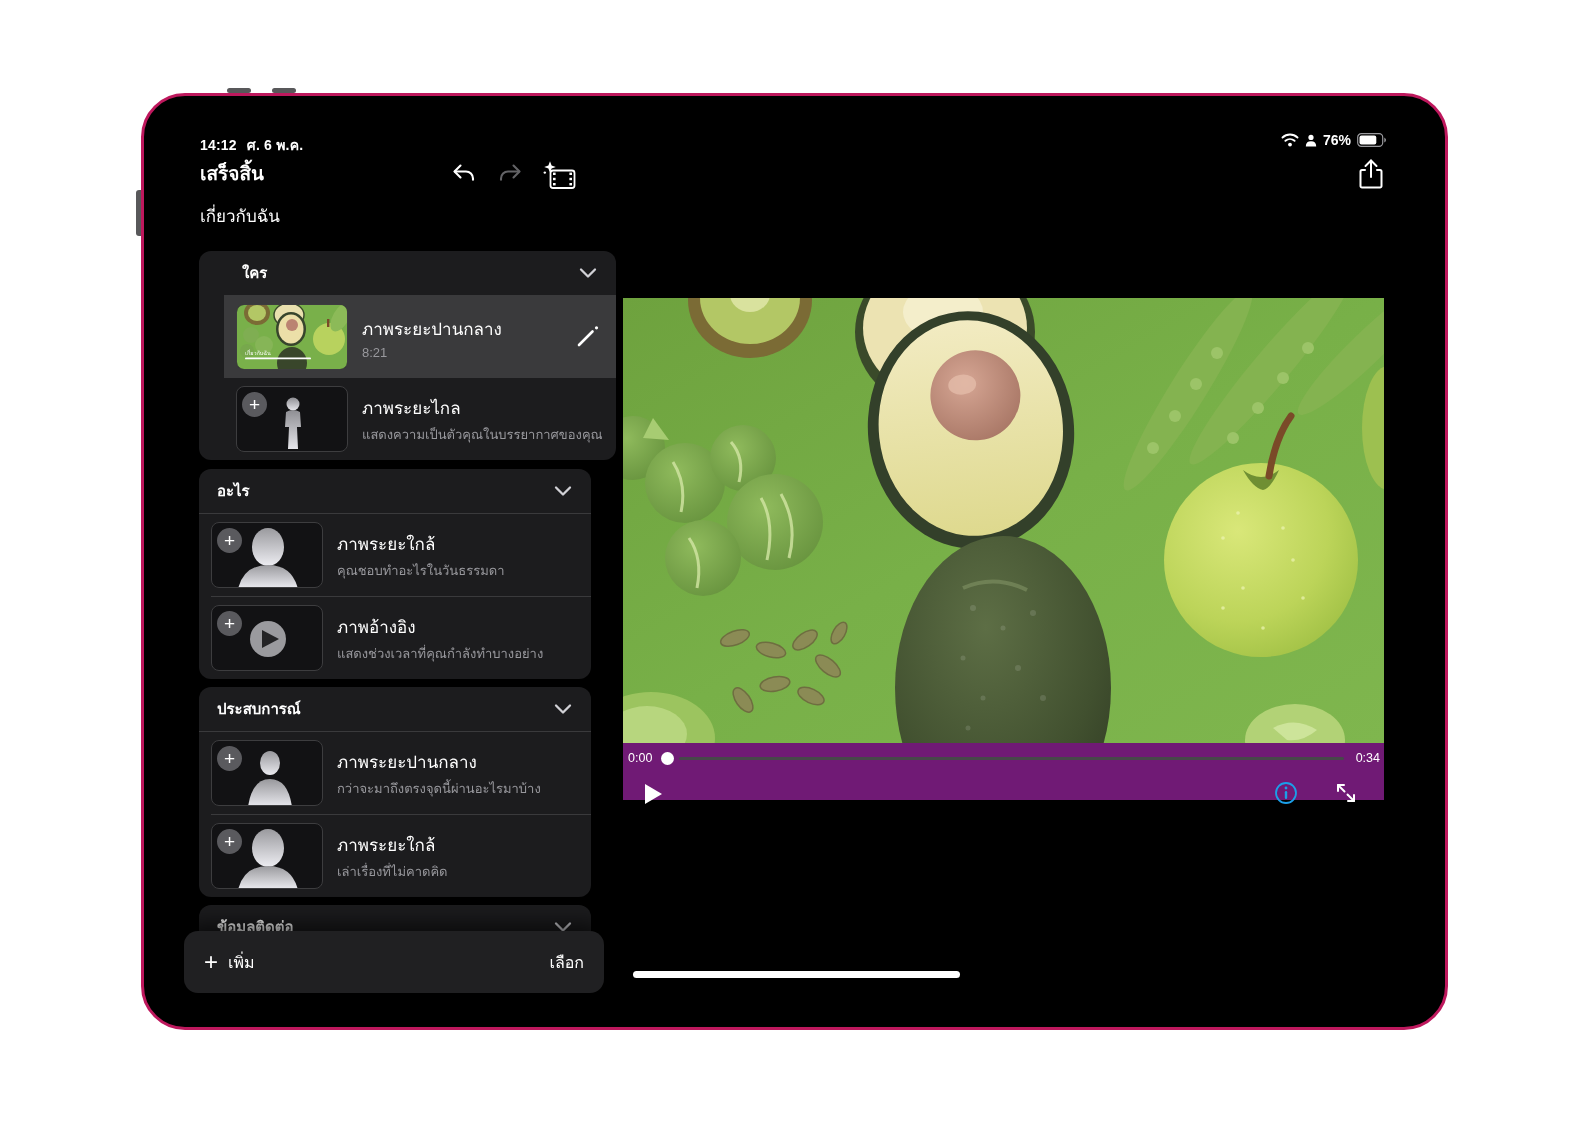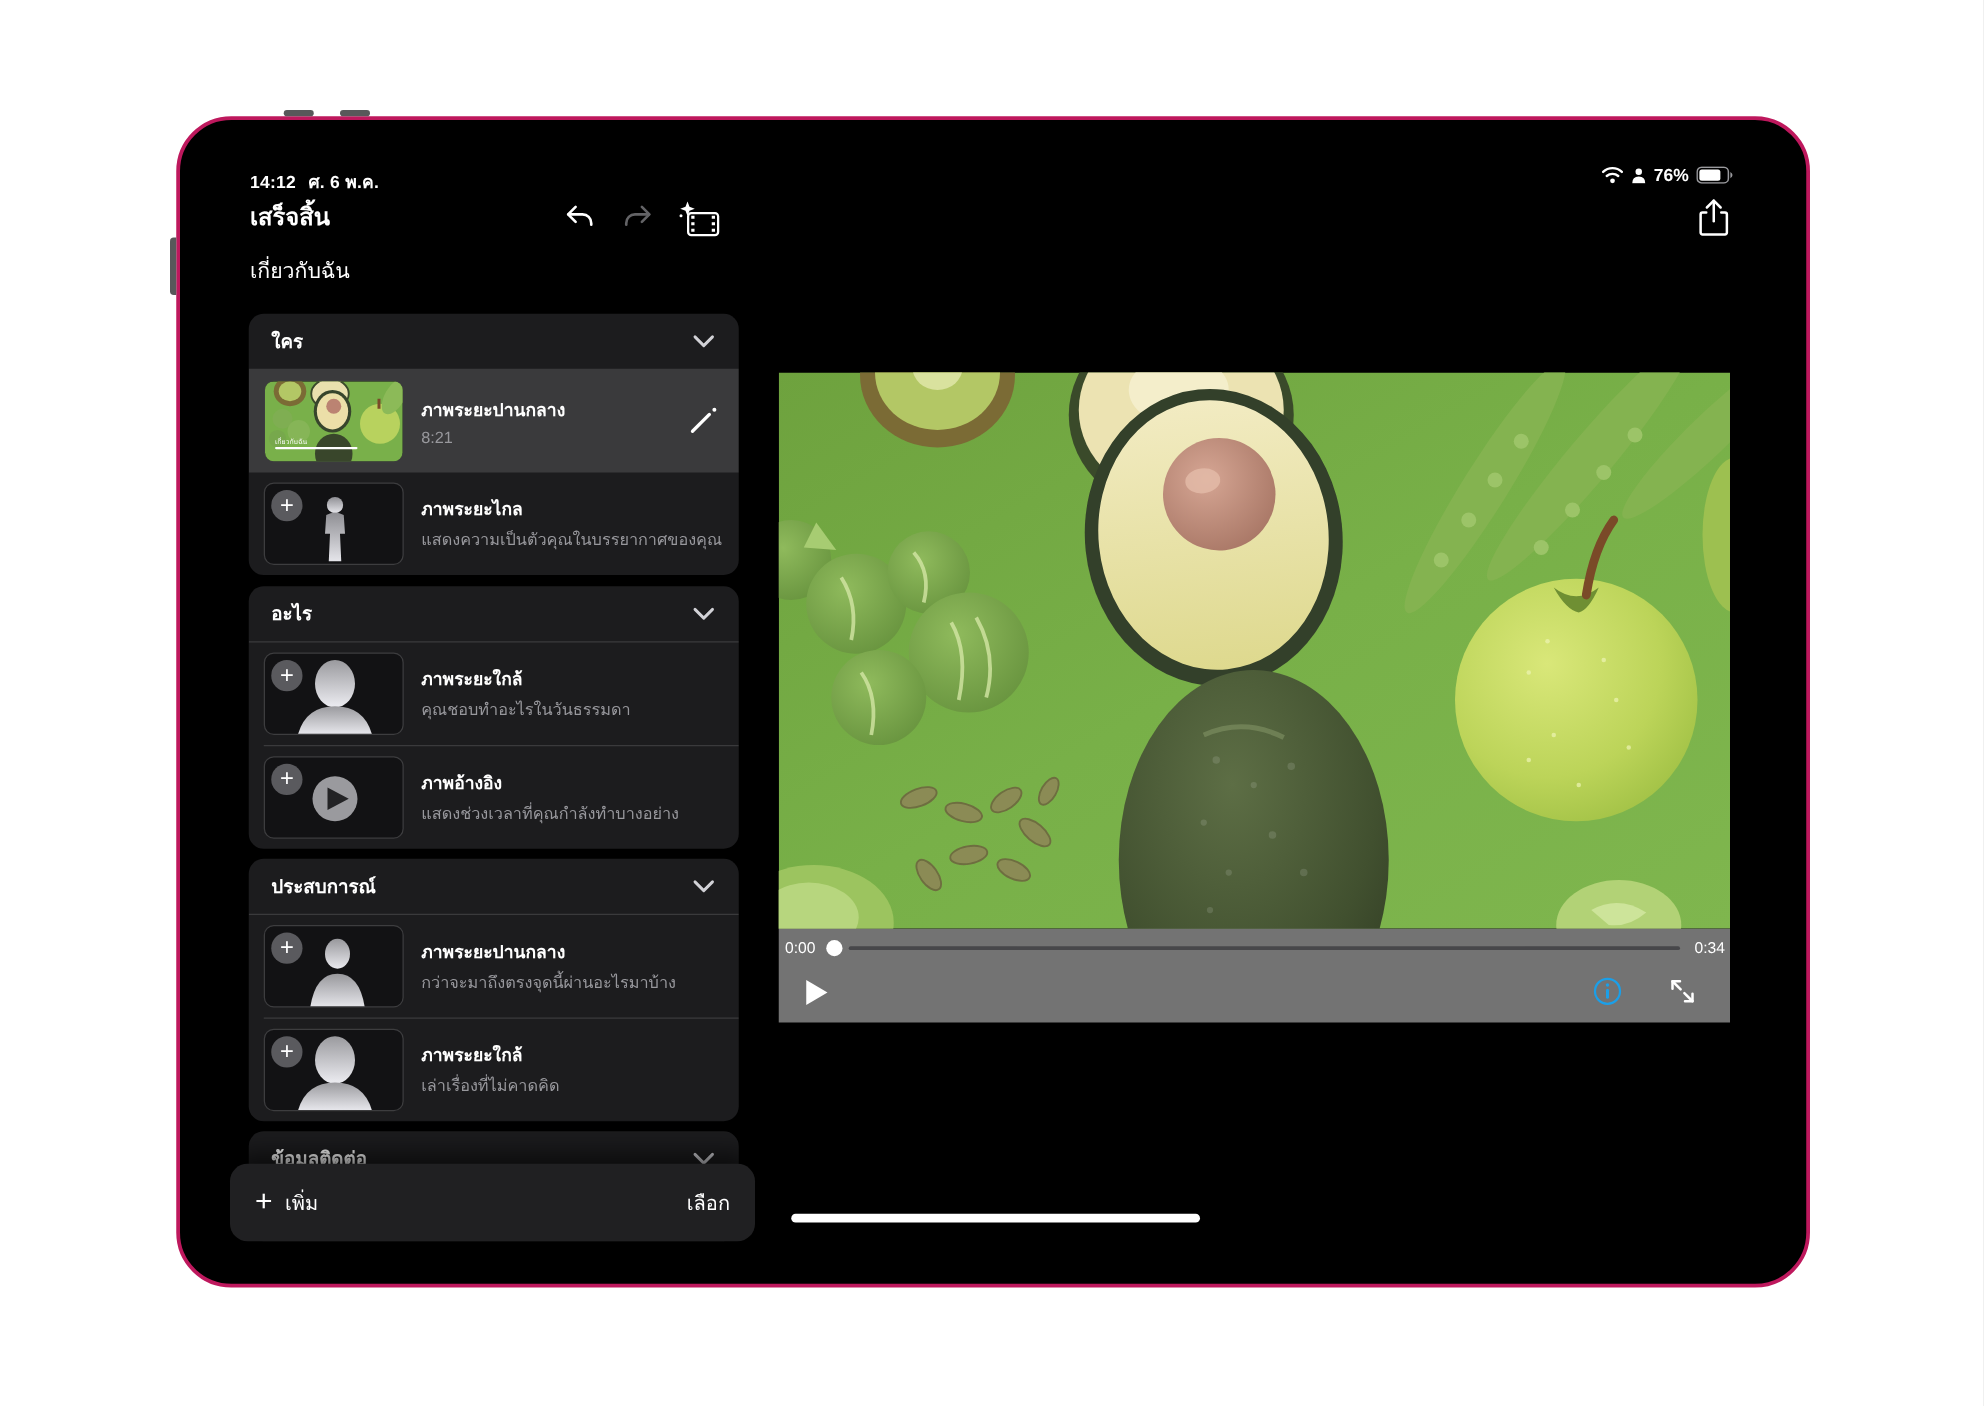--- a/index.html
+++ b/index.html
@@ -24,34 +24,34 @@
   .card-header{height:44px;display:flex;align-items:center;justify-content:space-between;padding:0 18px;box-sizing:border-box;}
   .card-title{color:#fff;font-size:15px;font-weight:bold;}
   .hr{height:1px;background:#3a3a3c;}
   .row{display:flex;align-items:center;gap:14px;padding:8px 12px;position:relative;}
   .row.selected{background:#3a3a3c;}
   .thumb{width:112px;height:66px;border-radius:8px;background:#121214;border:1px solid #3d3d3f;
     box-sizing:border-box;position:relative;overflow:hidden;flex-shrink:0;}
   .plus-badge{position:absolute;top:5px;left:5px;width:25px;height:25px;border-radius:50%;background:#5a5a5e;
     color:#fff;display:flex;align-items:center;justify-content:center;font-size:19px;line-height:1;z-index:2;}
   .row-text{flex:1;min-width:0;}
-  .row-title{color:#fff;font-size:14px;font-weight:bold;white-space:nowrap;}
+  .row-title{color:#fff;font-size:17px;font-weight:normal;white-space:nowrap;}
   .row-sub{color:#98989d;font-size:13px;margin-top:3px;white-space:nowrap;}
   .pencil{width:34px;display:flex;justify-content:center;}
   
   .bottom-bar{position:absolute;left:40px;top:835px;width:420px;height:62px;background:#202022;border-radius:14px;
     box-shadow:0 -8px 22px rgba(0,0,0,.65);display:flex;align-items:center;justify-content:space-between;
     padding:0 20px;box-sizing:border-box;z-index:5;}
   .add-btn{display:flex;align-items:center;gap:10px;color:#fff;font-size:16px;}
   .add-btn .plus{font-size:24px;font-weight:300;line-height:1;}
   .select-btn{color:#fff;font-size:16px;font-family:Liberation Serif, serif;}
   
   .player{position:absolute;left:479px;top:202px;width:761px;height:522px;}
   .video{width:761px;height:445px;display:block;}
-  .controls{width:761px;height:75px;background:#737373;position:relative;}
+  .controls{width:761px;height:57px;background:#701a75;position:relative;}
   .time{position:absolute;color:#fff;font-size:12.5px;top:8px;}
   .time.cur{left:5px;}
   .time.tot{right:4px;}
   .scrub-dot{position:absolute;left:38px;top:9px;width:13px;height:13px;border-radius:50%;background:#fff;}
   .track{position:absolute;left:56px;right:40px;top:14px;height:3px;background:#47474a;border-radius:2px;}
   .play-btn{position:absolute;left:20px;top:40px;width:20px;height:20px;}
   .info-btn{position:absolute;right:86px;top:38px;width:24px;height:24px;}
   .expand-btn{position:absolute;right:26px;top:38px;width:24px;height:24px;}
   .home-indicator{position:absolute;left:489px;top:875px;width:327px;height:7px;border-radius:4px;background:#fff;z-index:6;}
   svg{display:block;}
@@ -123,21 +123,21 @@
   <div class="abs share-btn">
     <svg width="28" height="32" viewBox="0 0 28 32" fill="none" stroke="#fff" stroke-width="2" stroke-linecap="round" stroke-linejoin="round">
       <path d="M8 12 H5 a1.5 1.5 0 0 0 -1.5 1.5 V28 a1.5 1.5 0 0 0 1.5 1.5 H23 a1.5 1.5 0 0 0 1.5 -1.5 V13.5 A1.5 1.5 0 0 0 23 12 H20"></path>
       <path d="M14 2.5 V19"></path>
         <path d="M8.5 8 L14 2.5 L19.5 8"></path>
       </svg>
   </div>
 
   <div class="abs page-title">เกี่ยวกับฉัน</div>
 
-  <div class="card" style="top:155px;">
+  <div class="card" style="top:155px;padding-left:25px;">
     <div class="card-header">
       <span class="card-title">ใคร</span>
       <span>
         <svg width="20" height="14" viewBox="0 0 20 14" fill="none" stroke="#d1d1d6" stroke-width="2.3" stroke-linecap="round" stroke-linejoin="round">
             <path d="M3 3.5 L10 10.5 L17 3.5"></path>
           </svg>
       </span>
     </div>
     <div class="hr"></div>
     <div class="row selected">

